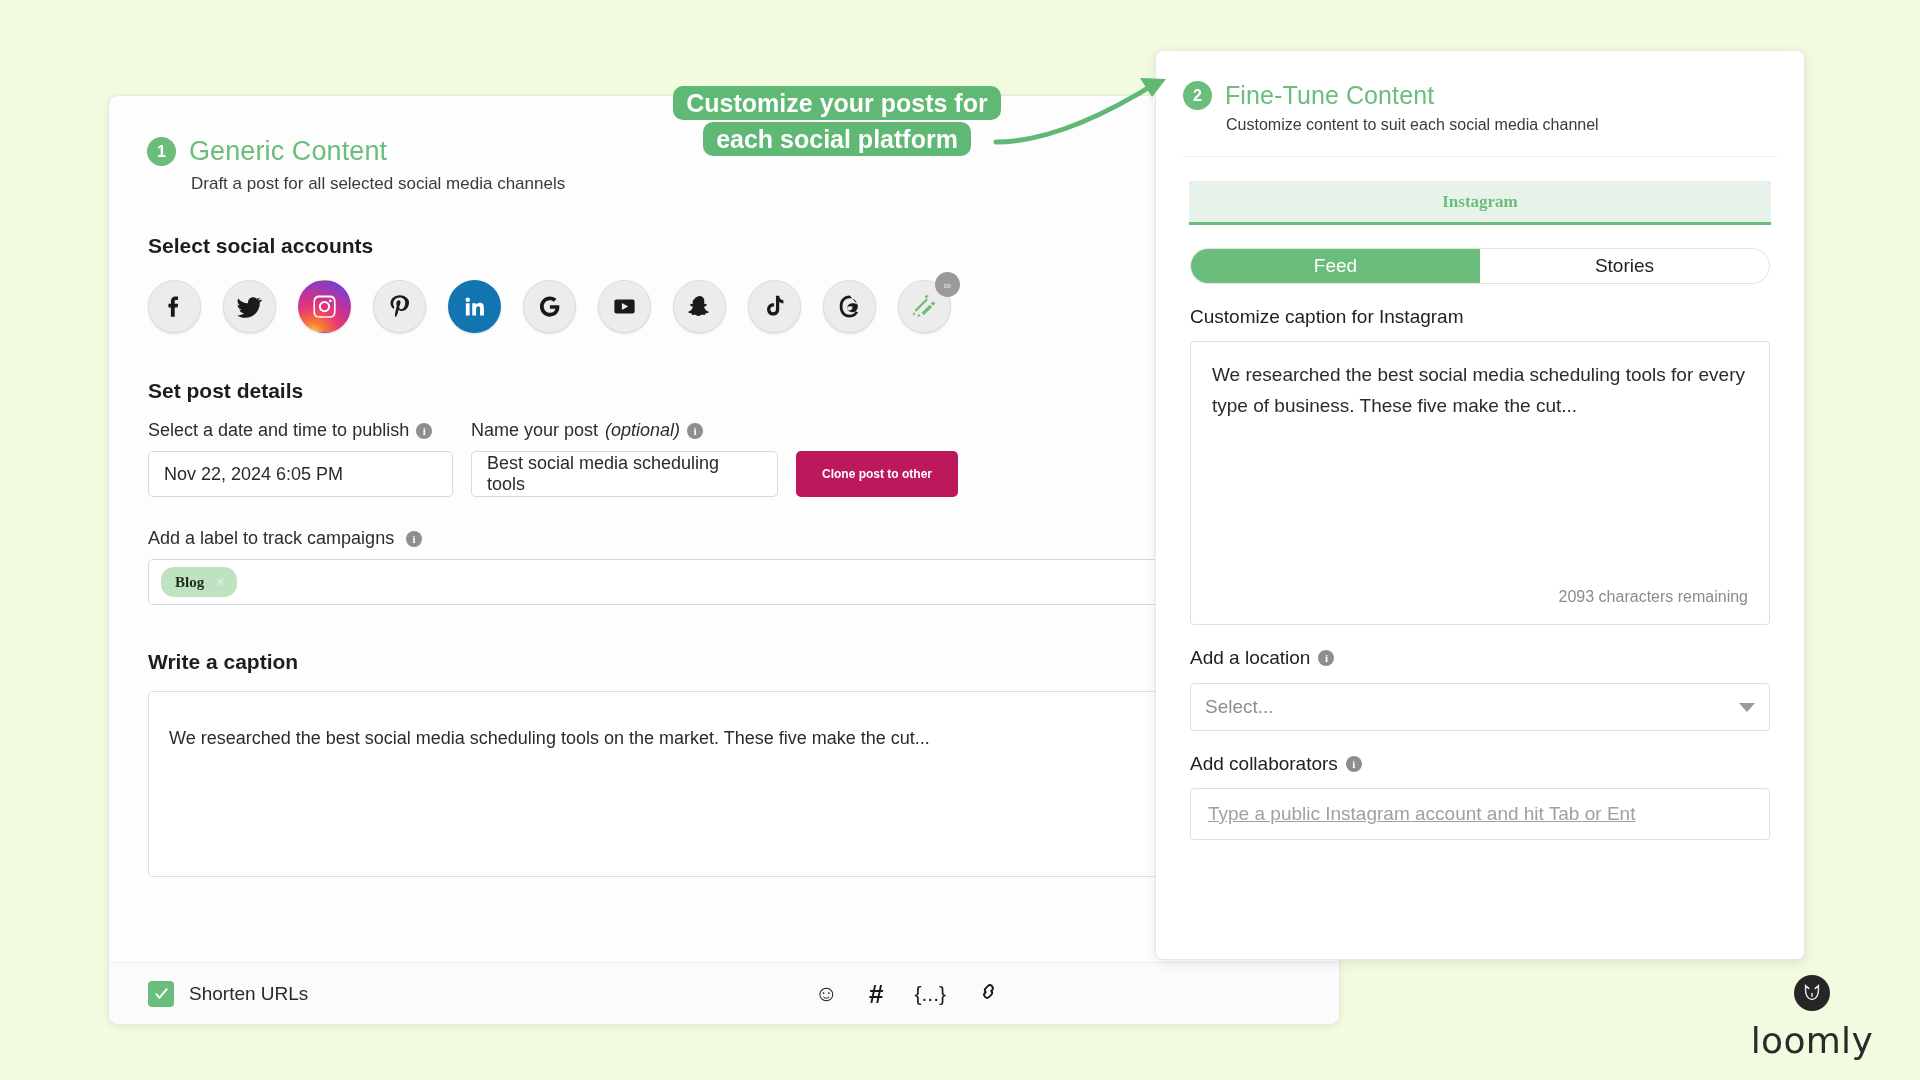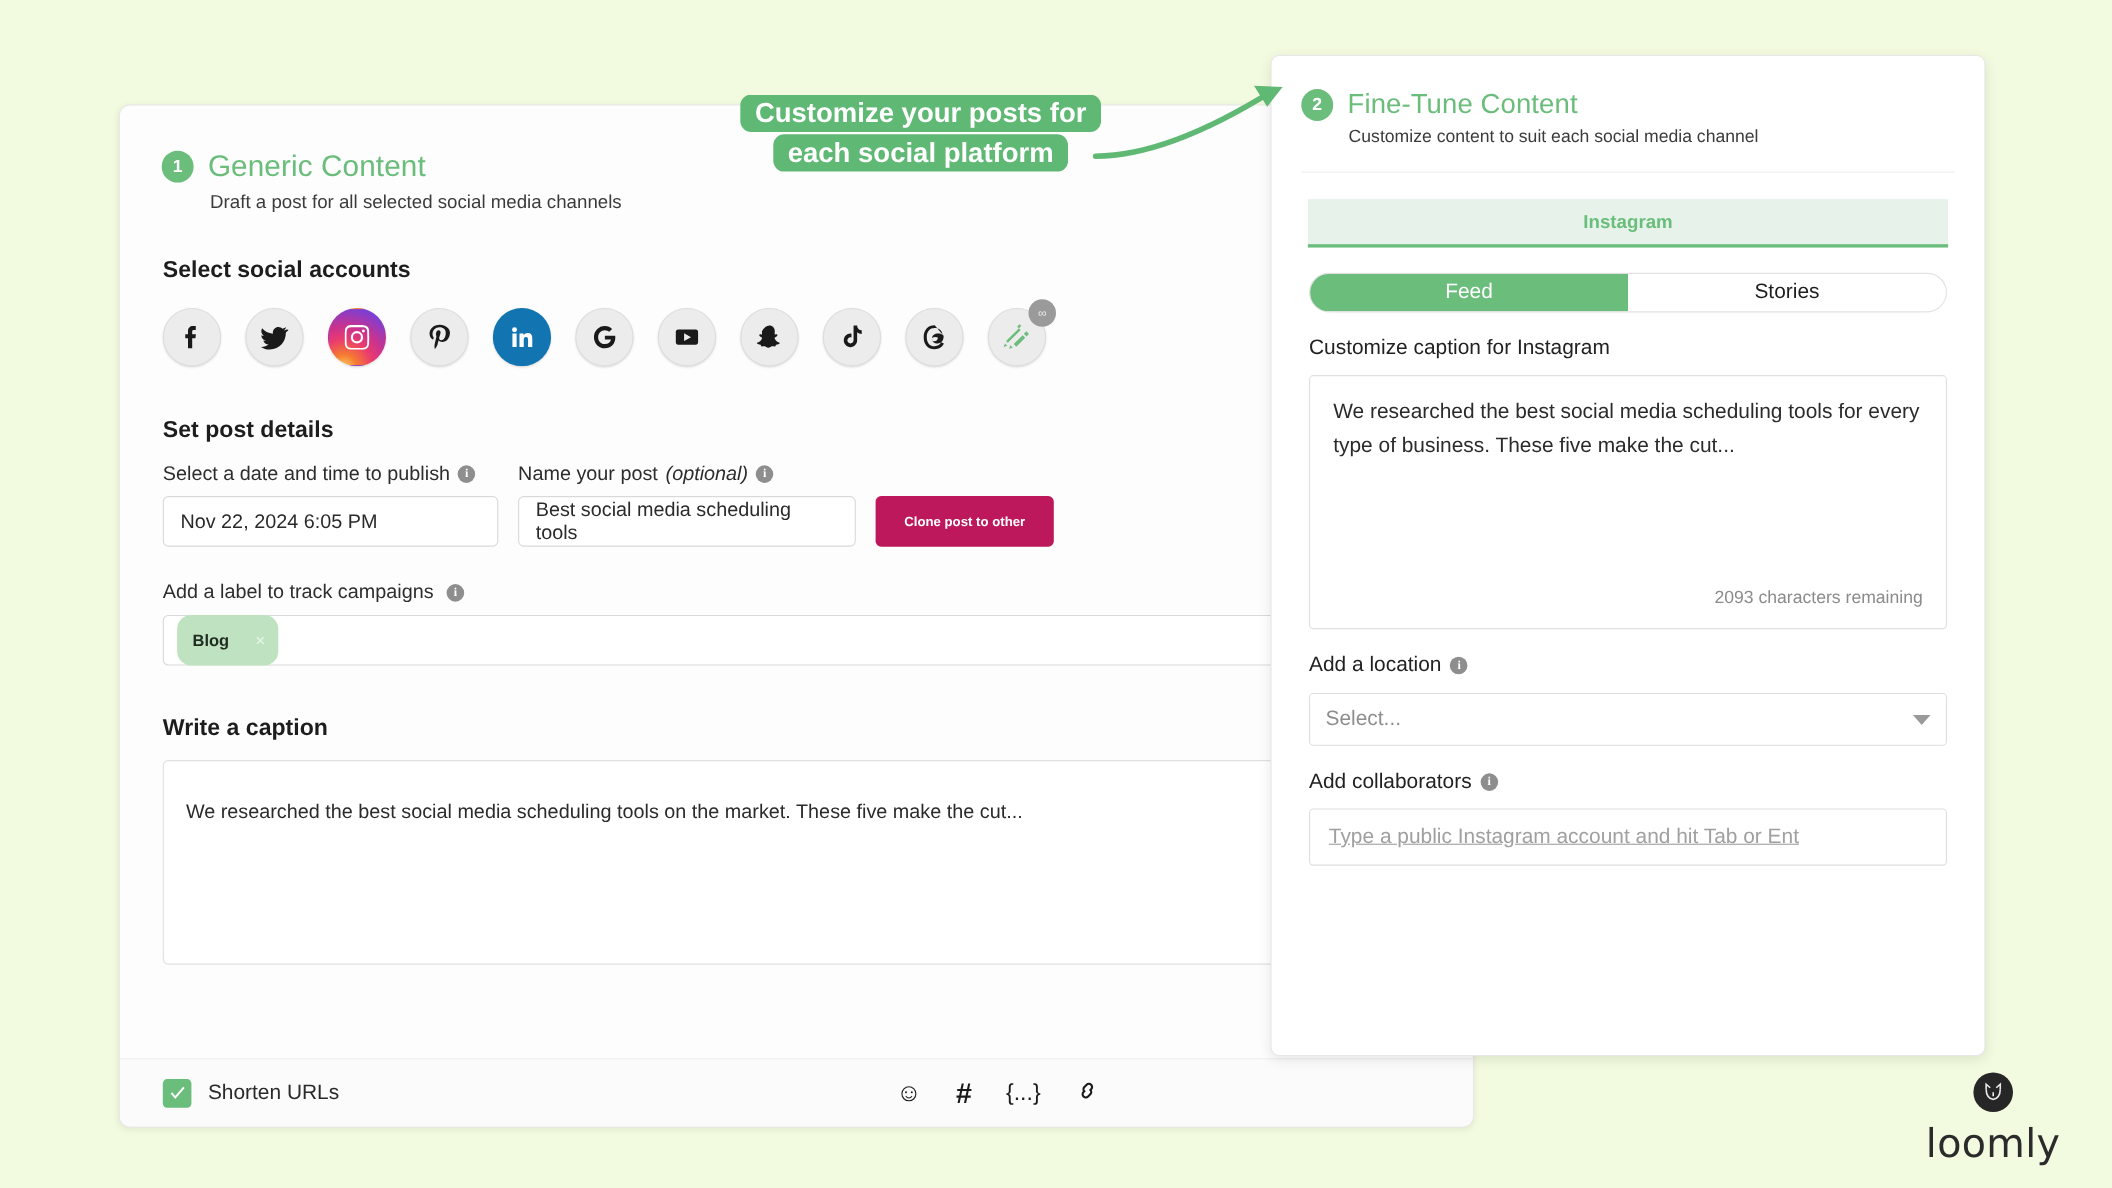--- a/index.html
+++ b/index.html
@@ -79,23 +79,23 @@
     font-family: "Liberation Sans", sans-serif; cursor: pointer; white-space: nowrap;
   }
 
   .label-lbl { font-size: 18px; color: #2d2d2d; margin-top: 31px; display: flex; align-items: center; gap: 12px; }
   .label-input {
     margin-top: 10px; height: 46px; width: 1011px;
     border: 1px solid #d9d9d9; border-radius: 5px; background: #fff;
     display: flex; align-items: center; padding: 0 12px;
   }
   .chip {
-    background: #bfe3c1; border-radius: 13px; height: 46px;
-    display: inline-flex; align-items: center; gap: 24px;
-    padding: 0 12px 0 14px; font-size: 15px; font-weight: bold; color: #1f2c1f;
+    background: #bfe3c1; border-radius: 13px; height: 30px;
+    display: inline-flex; align-items: center; gap: 12px;
+    padding: 0 12px 0 14px; font-size: 15px; font-weight: bold; color: #1f2c1f; font-family: Liberation Serif, serif;
   }
   .chip .x { color: #eaf6ea; font-weight: normal; font-size: 15px; cursor: pointer; }
 
   .caption-title { margin-top: 45px; }
   .caption-box {
     margin-top: 17px; width: 1011px; height: 186px;
     border: 1px solid #e0e0e0; border-radius: 5px; background: #fff;
     padding: 33px 20px; font-size: 18px; color: #2b2b2b; line-height: 1.45;
   }
 
@@ -124,37 +124,37 @@
     overflow: hidden; z-index: 5;
   }
   .r-head { display: flex; align-items: center; gap: 13px; padding: 30px 0 0 27px; }
   .r-sub { font-size: 16px; color: #3b3b3b; padding: 6px 0 0 70px; }
   .r-divider { height: 1px; background: #ededed; margin: 22px 27px 0 27px; }
 
   .chan-tabs { margin: 24px 33px 0 33px; }
   .chan-tab {
     height: 44px; background: #e7f3ea; border-bottom: 3px solid #6abd7b;
     display: flex; align-items: center; justify-content: center;
-    font-size: 17px; font-weight: bold; color: #6abd7b; cursor: pointer;
+    font-size: 17px; font-weight: bold; color: #6abd7b; cursor: pointer; font-family: Liberation Serif, serif;
   }
 
   .seg {
     margin: 23px 34px 0 34px; height: 36px;
     border: 1px solid #e2e2e2; border-radius: 25px; display: flex; overflow: hidden;
     background: #fff;
   }
   .seg div {
     flex: 1; display: flex; align-items: center; justify-content: center;
     font-size: 19px; cursor: pointer; color: #1f1f1f;
   }
   .seg div.on { background: #6abd7b; color: #ffffff; }
 
   .r-lbl { font-size: 19px; color: #222; margin: 22px 0 0 34px; display: flex; align-items: center; gap: 8px; }
   .cap-box {
-    margin: 13px 34px 0 34px; height: 231px;
+    margin: 13px 34px 0 34px; height: 284px;
     border: 1px solid #e0e0e0; border-radius: 4px; background: #fff;
     padding: 18px 21px; position: relative;
     font-size: 19px; color: #2b2b2b; line-height: 1.62;
   }
   .char-count {
     position: absolute; right: 21px; bottom: 14px;
     font-size: 16px; color: #8b8b8b;
   }
   .sel-box {
     margin: 14px 34px 0 34px; height: 48px;

